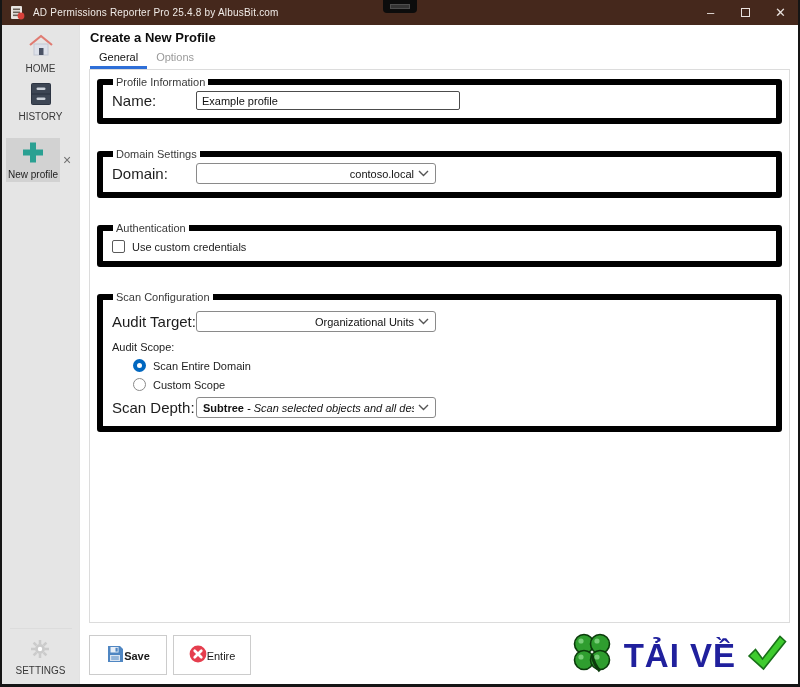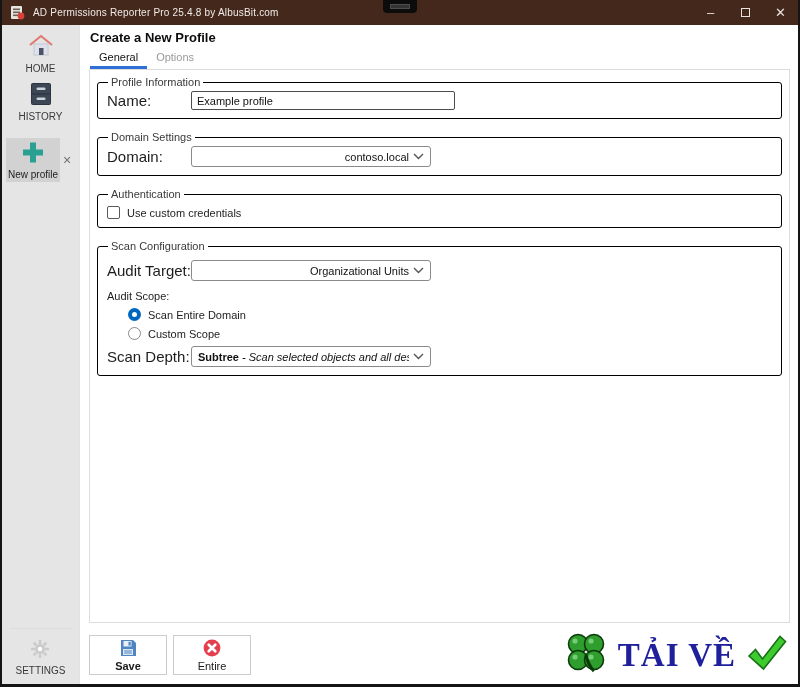--- a/index.html
+++ b/index.html
@@ -43,21 +43,21 @@
 
   
   .main { flex:1; display:flex; flex-direction:column; min-width:0; padding:3px 8px 5px 9px; }
   .page-title { font-weight:bold; font-size:13px; color:#0d0d0d; margin:2px 0 3px 1px; }
   .tabs { display:flex; font-size:11px; margin-left:1px; }
   .tab { padding:3px 9px 3px; color:#9a9a9a; cursor:default; }
   .tab.active { color:#141414; border-bottom:3px solid #2e6fd8; }
   .panel { flex:1; border:1px solid #dcdcdc; padding:6px 7px; display:flex;
     flex-direction:column; min-height:0; }
 
-  fieldset { border:1px solid #000000; border-radius:3px; margin:0 0 12px; padding:3px 9px 8px; }
+  fieldset { border:6px solid #000000; border-radius:3px; margin:0 0 24px; padding:3px 9px 8px; }
   legend { font-size:11px; color:#3a3a3a; padding:0 3px; margin-left:1px; }
   .row { display:flex; align-items:center; }
   .row-label { width:84px; flex:0 0 84px; font-size:15px; color:#1d1d1d; }
   .textbox { width:264px; height:19px; border:1px solid #4c4c4c; border-radius:2px;
     font-size:11px; padding:0 5px; font-family:"Liberation Sans",sans-serif; color:#111; }
   .combo { width:240px; height:21px; border:1px solid #8a8a8a; border-radius:3px; background:#fff;
     display:flex; align-items:center; font-size:11px; color:#111; padding:0 6px; cursor:default;text-align:right; }
   .combo-text { flex:1; white-space:nowrap; overflow:hidden; }
   .combo .chev { flex:0 0 auto; margin-left:4px; display:flex; }
   .checkbox { width:13px; height:13px; border:1px solid #5a5a5a; border-radius:2px;
@@ -71,27 +71,27 @@
   .radio { width:13px; height:13px; border-radius:50%; background:#fff; flex:0 0 13px; }
   .radio.sel { border:4px solid #0067c0; }
   .radio.unsel { border:1px solid #8a8a8a; }
   .radio-label { font-size:11px; color:#1d1d1d; margin-left:7px; }
   .depth-bold { font-weight:bold; }
   .depth-rest { font-style:italic; }
 
   
   .footer { flex:0 0 50px; display:flex; align-items:center; padding-top:8px; }
   .btn { width:78px; height:40px; background:#fff; border:1px solid #ccc; display:flex;
-    flex-direction:column; align-items:center; justify-content:center; margin-right:6px;
+    flex-direction:row; align-items:center; justify-content:center; margin-right:6px;
     font-size:11px; color:#1a1a1a; cursor:default; }
   .btn-label-bold { font-weight:bold; margin-top:1px; }
   .btn-label { margin-top:1px; }
 
   .watermark { margin-left:auto; display:flex; align-items:center; gap:10px; padding-right:2px; }
-  .wm-text { font-family:Liberation Serif, serif; font-weight:bold; font-size:33px;
+  .wm-text { font-family:Liberation Sans, sans-serif; font-weight:bold; font-size:33px;
     color:#20209d; letter-spacing:1px; line-height:1; }
 </style>
 </head>
 <body>
 
 <div class="window">
 
   <div class="titlebar">
     <span class="app-icon">
       <svg width="15" height="15" viewBox="0 0 15 15">

